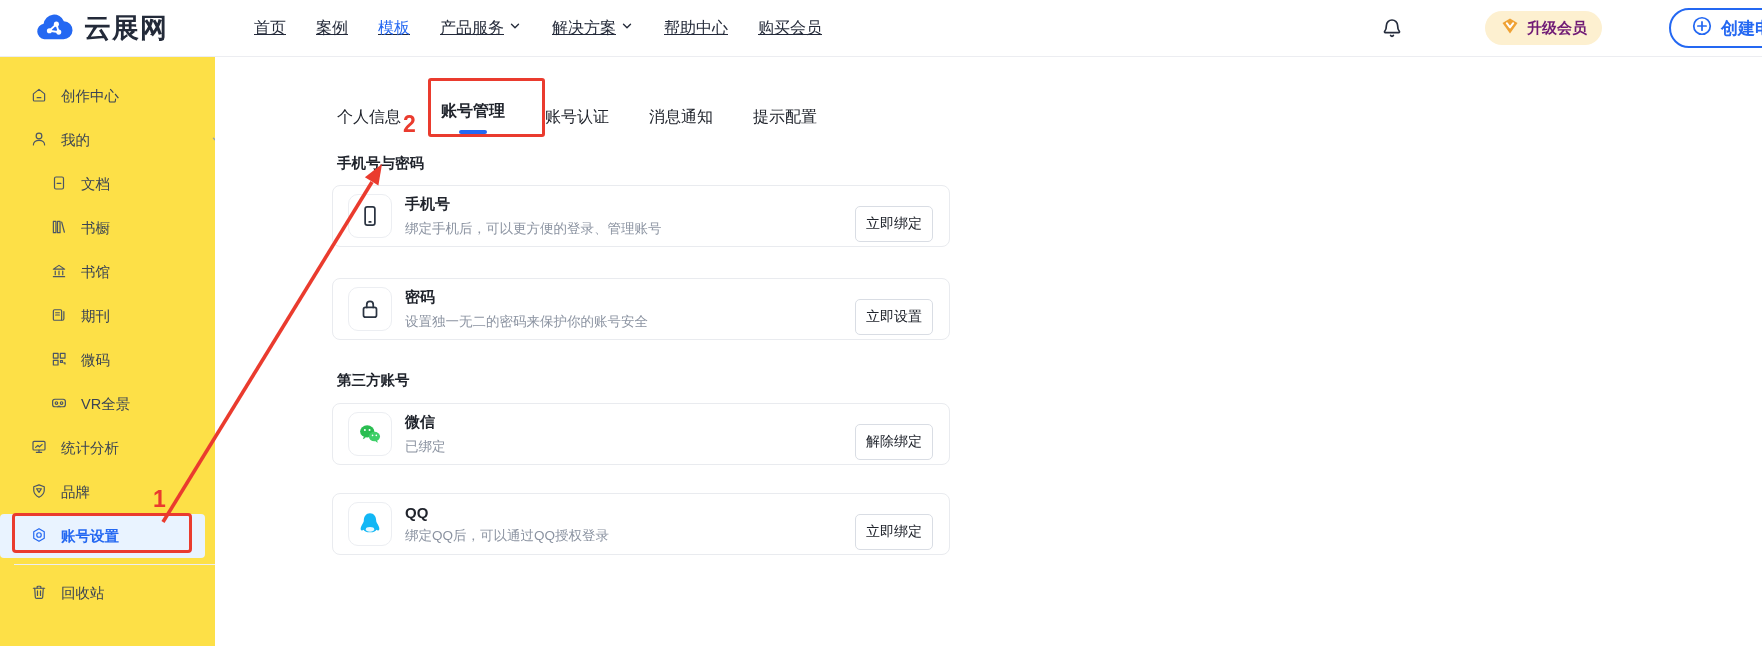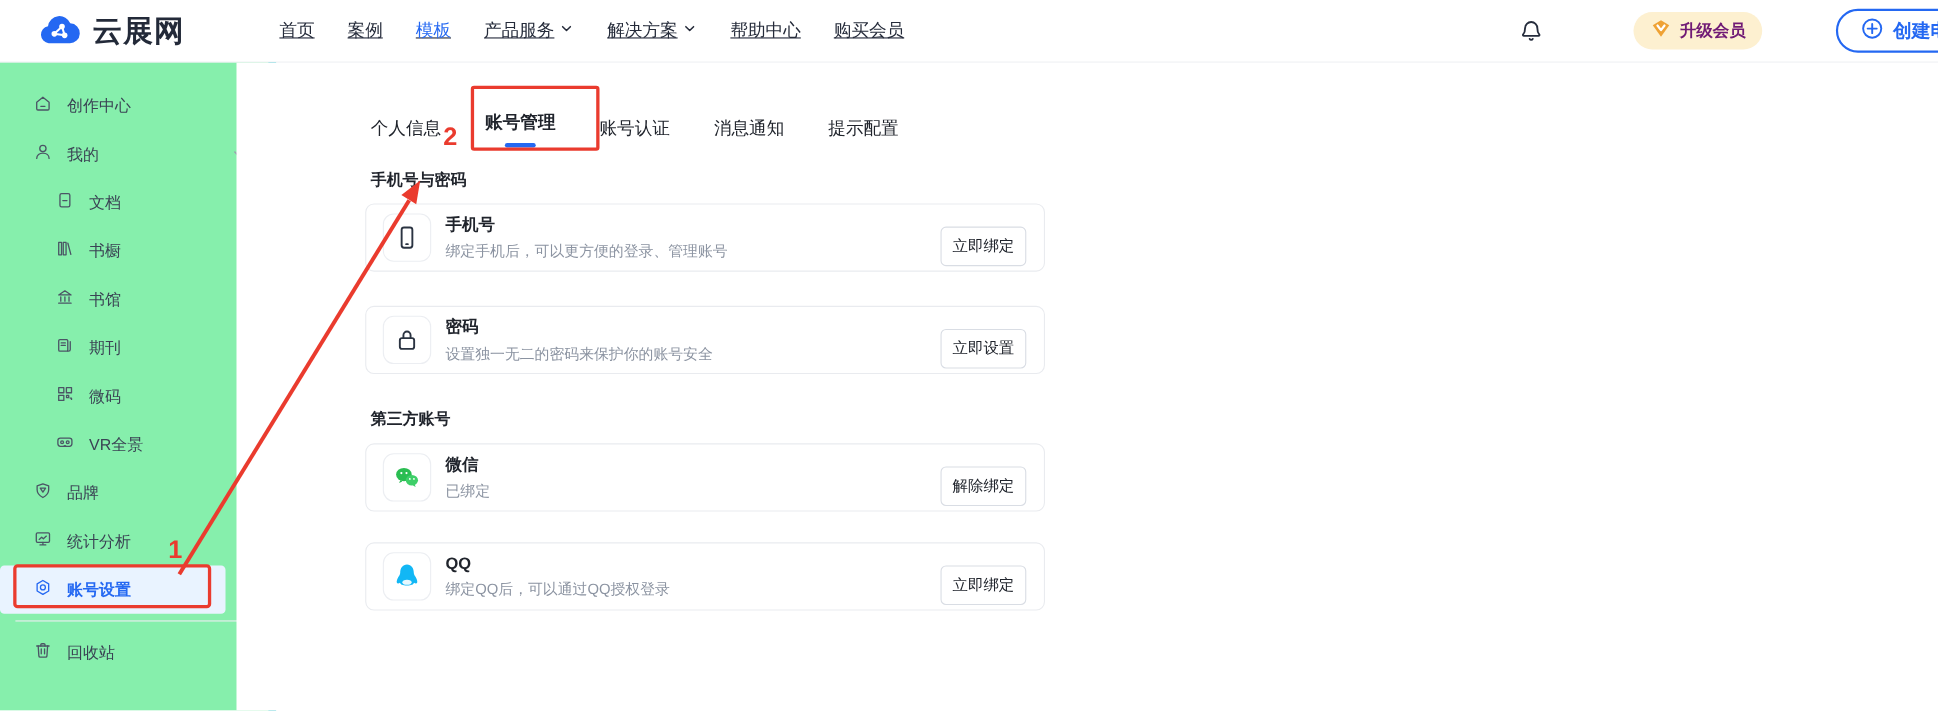--- a/index.html
+++ b/index.html
@@ -18,21 +18,21 @@
   .bell-wrap { margin-left:auto; flex-shrink:0; display:flex; align-items:center; }
   .upgrade-pill { margin-left:37px; height:34px; background:#fdf0d0; border-radius:17px;
     display:flex; align-items:center; padding:0 15px; gap:7px; flex-shrink:0; cursor:pointer; }
   .upgrade-label { color:#701a75; font-size:15px; font-weight:bold; white-space:nowrap; }
   .create-btn { margin-left:23px; margin-right:-85px; width:178px; height:40px; flex-shrink:0;
     border:2px solid #2468f2; border-radius:21px; background:#fff; display:flex; align-items:center;
     padding-left:20px; gap:8px; color:#2468f2; font-size:17px; font-weight:bold; white-space:nowrap; cursor:pointer; }
 
   
   .sidebar { position:absolute; top:57px; left:0; width:251px; bottom:0;
-    border-right:7px solid #0ea5e9; padding-top:17px; background:#86efac; }
+    border-right:7px solid #0ea5e9; padding-top:17px; background:#fde047; }
   .side-row { height:44px; display:flex; align-items:center; padding-left:30px; gap:13px;
     font-size:14.5px; color:#3a4354; position:relative; cursor:pointer; }
   .side-row.sub { padding-left:50px; }
   .side-row svg { flex-shrink:0; }
   .side-row.active { background:#e9f3ff; width:205px; color:#2468f2; border-radius:4px; font-weight:bold; }
   .side-chevron { position:absolute; right:20px; top:15px; }
   .side-divider { height:1px; background:#ecedf1; margin:6px 14px; }
 
   
   .main { position:absolute; left:215px; top:57px; right:0; bottom:0; background:#fff; }
@@ -195,32 +195,32 @@
     <span><svg width="18" height="18" viewBox="0 0 24 24" fill="none" stroke="#4b5565" stroke-width="1.6" stroke-linecap="round" stroke-linejoin="round">
           <rect x="3.5" y="7" width="17" height="10" rx="3"></rect>
           <circle cx="8.6" cy="12" r="1.7"></circle>
           <circle cx="15.4" cy="12" r="1.7"></circle>
           <path d="M10.6 17 q1.4 -1.8 2.8 0"></path>
         </svg></span>
     <span>VR全景</span>
   </div>
   <div class="side-row">
     <span><svg width="18" height="18" viewBox="0 0 24 24" fill="none" stroke="#4b5565" stroke-width="1.6" stroke-linecap="round" stroke-linejoin="round">
-          <path d="M12 3.8 L19 6.3 v4.7 c0 4.8 -3 7.3 -7 9.4 c-4 -2.1 -7 -4.6 -7 -9.4 V6.3 Z"></path>
-          <path d="M8.8 9 h6.4 L12 13.8 Z"></path>
-        </svg></span>
-    <span>品牌</span>
-  </div>
-  <div class="side-row">
-    <span><svg width="18" height="18" viewBox="0 0 24 24" fill="none" stroke="#4b5565" stroke-width="1.6" stroke-linecap="round" stroke-linejoin="round">
           <rect x="4" y="4.5" width="16" height="11.5" rx="1.5"></rect>
           <path d="M7.5 12.5 l3 -2.6 2.1 1.8 3.6 -3.2"></path>
           <path d="M12 16 v3.2 M8.5 19.2 h7"></path>
         </svg></span>
     <span>统计分析</span>
+  </div>
+  <div class="side-row">
+    <span><svg width="18" height="18" viewBox="0 0 24 24" fill="none" stroke="#4b5565" stroke-width="1.6" stroke-linecap="round" stroke-linejoin="round">
+          <path d="M12 3.8 L19 6.3 v4.7 c0 4.8 -3 7.3 -7 9.4 c-4 -2.1 -7 -4.6 -7 -9.4 V6.3 Z"></path>
+          <path d="M8.8 9 h6.4 L12 13.8 Z"></path>
+        </svg></span>
+    <span>品牌</span>
   </div>
   <div class="side-row active">
     <span><svg width="18" height="18" viewBox="0 0 24 24" fill="none" stroke="#2468f2" stroke-width="1.6" stroke-linecap="round" stroke-linejoin="round">
           <path d="M12 3.6 l7 4.1 v8.6 l-7 4.1 -7 -4.1 V7.7 Z"></path>
           <circle cx="12" cy="12" r="3"></circle>
         </svg></span>
     <span>账号设置</span>
   </div>
   <div class="side-divider"></div>
   <div class="side-row">

